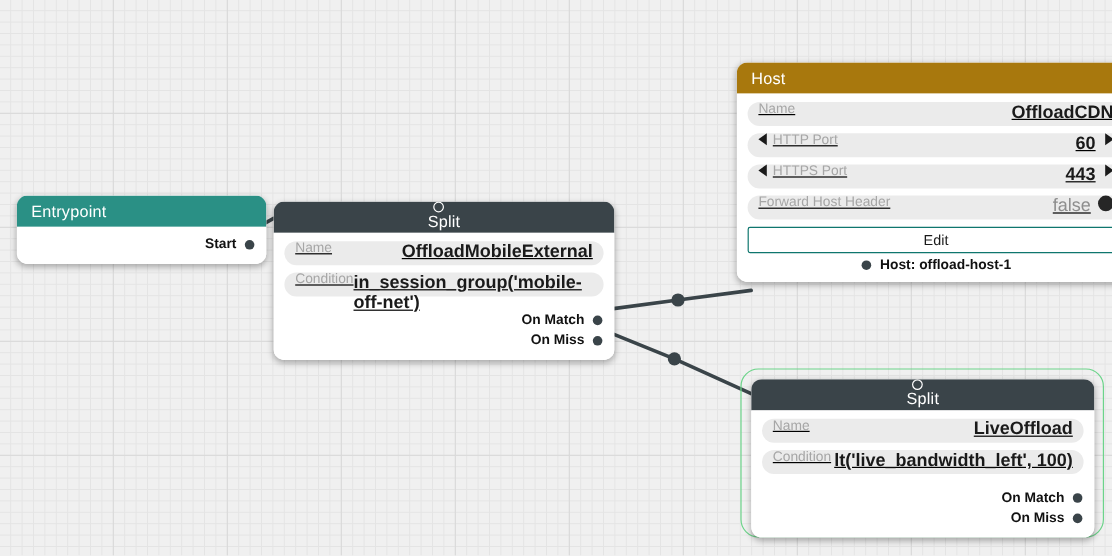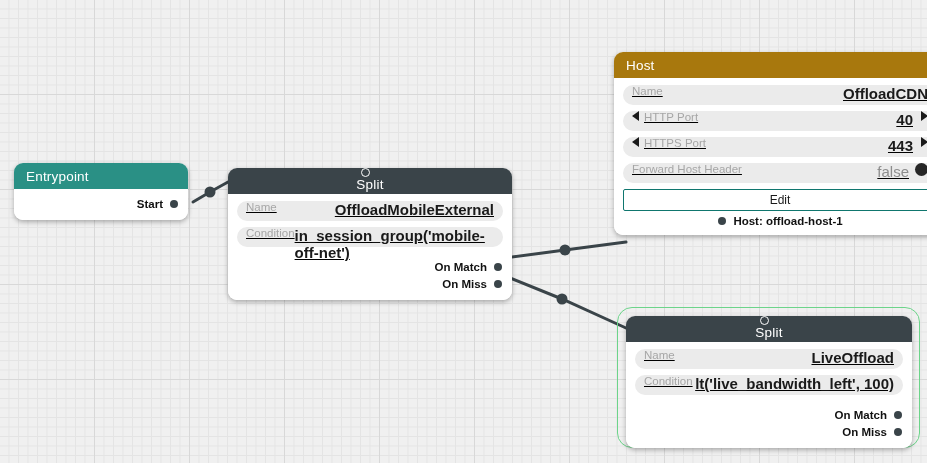--- a/index.html
+++ b/index.html
@@ -164,21 +164,21 @@
 
   
   .sel-ring {
     position: absolute;
     border: 1.5px solid #6cd48a;
     border-radius: 15px;
     pointer-events: none;
   }
 
   
-  #node-entrypoint { left: 14px;  top: 163px; width: 174px; text-align: center; }
+  #node-entrypoint { left: 14px;  top: 163px; width: 208px; text-align: center; }
   #node-split-1    { left: 228px; top: 168px; width: 284px; }
   #node-host       { left: 614px; top: 52px;  width: 332px; }
   #node-split-2    { left: 626px; top: 316px; width: 286px; }
   #sel-ring-split2 { left: 617px; top: 307px; width: 301px; height: 139px; }
 
   .entry-start {
     padding: 6px 9px 8px 9px;
   }
   .host-footer {
     display: flex;
@@ -251,21 +251,21 @@
       <span>Host</span>
     </div>
     <div class="node-body">
       <div class="field">
         <span class="lbl">Name</span>
         <span class="val">OffloadCDN</span>
       </div>
       <div class="field">
         <span class="arrow-l"></span>
         <span class="lbl">HTTP Port</span>
-        <span class="val">40</span>
+        <span class="val">60</span>
         <span class="arrow-r"></span>
       </div>
       <div class="field">
         <span class="arrow-l"></span>
         <span class="lbl">HTTPS Port</span>
         <span class="val">443</span>
         <span class="arrow-r"></span>
       </div>
       <div class="field">
         <span class="lbl">Forward Host Header</span>

